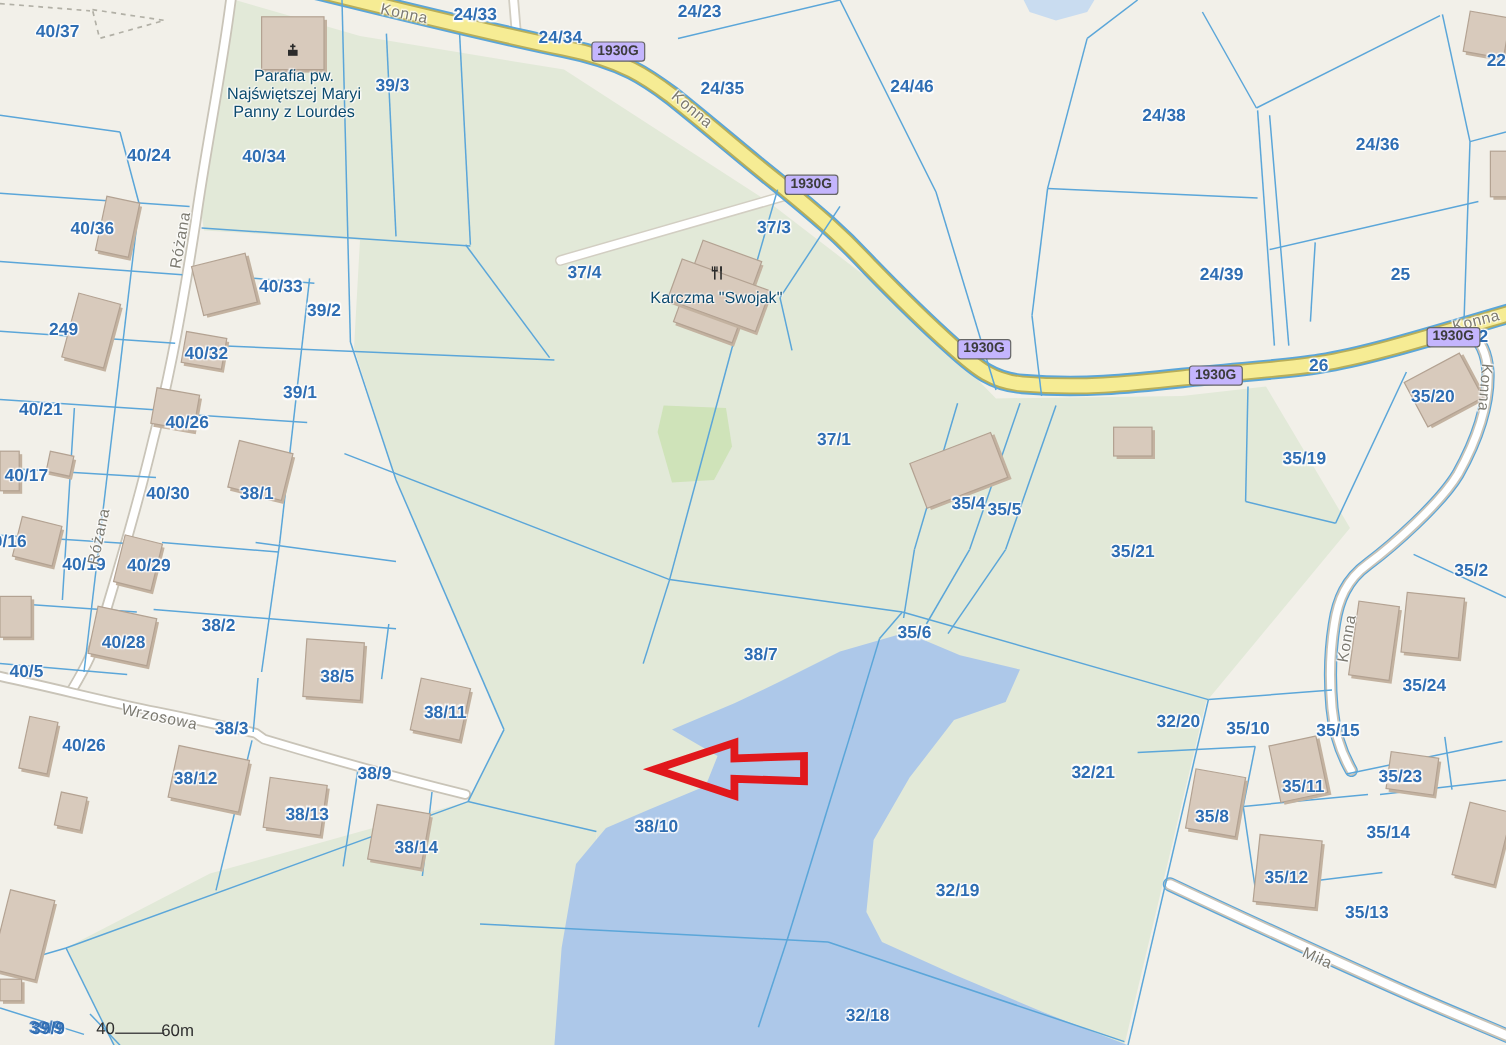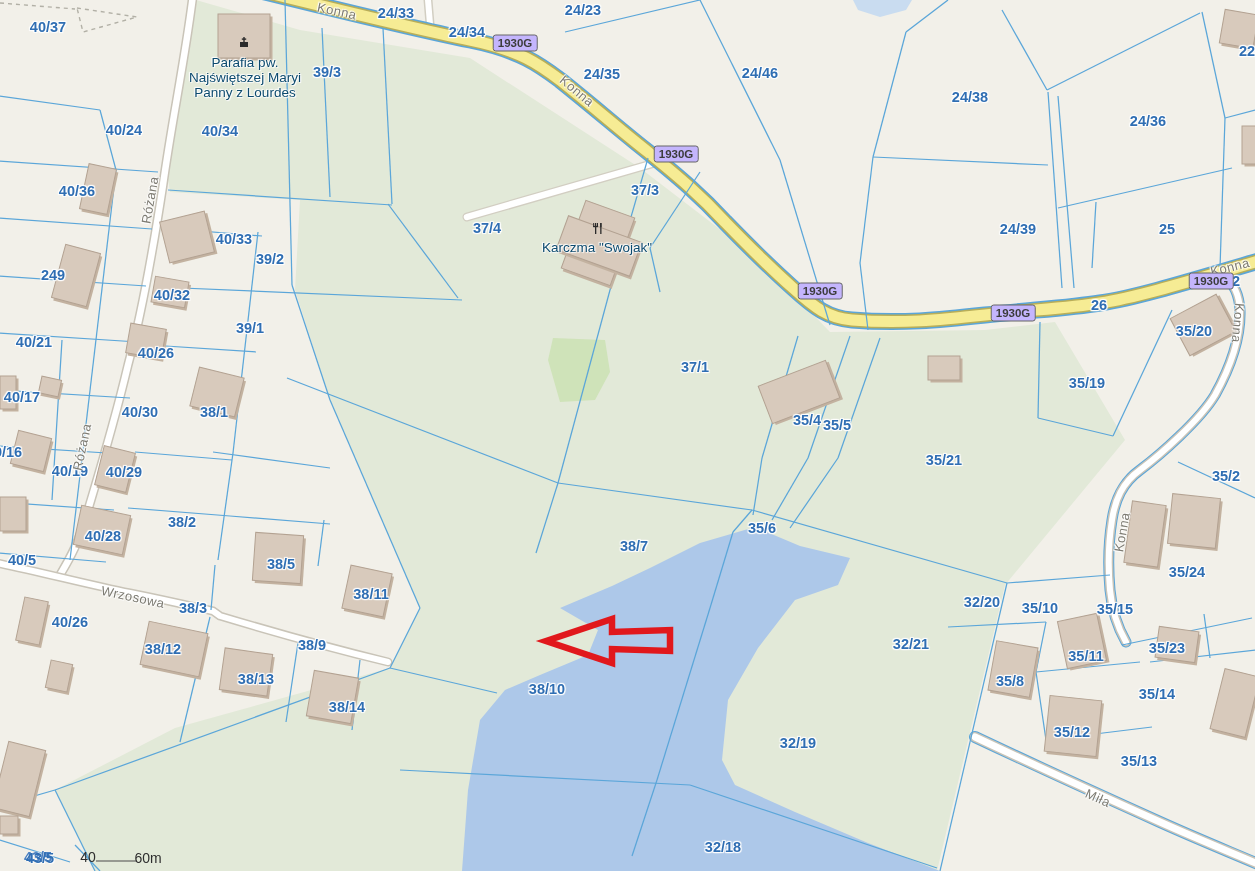--- a/index.html
+++ b/index.html
@@ -276,21 +276,21 @@
       <div class="lbl parcel" style="left: 547px; top: 689px;">38/10</div>
       <div class="lbl parcel" style="left: 911px; top: 644px;">32/21</div>
       <div class="lbl parcel" style="left: 1086px; top: 656px;">35/11</div>
       <div class="lbl parcel" style="left: 1167px; top: 648px;">35/23</div>
       <div class="lbl parcel" style="left: 1010px; top: 681px;">35/8</div>
       <div class="lbl parcel" style="left: 1157px; top: 694px;">35/14</div>
       <div class="lbl parcel" style="left: 1072px; top: 732px;">35/12</div>
       <div class="lbl parcel" style="left: 1139px; top: 761px;">35/13</div>
       <div class="lbl parcel" style="left: 798px; top: 743px;">32/19</div>
       <div class="lbl parcel" style="left: 723px; top: 847px;">32/18</div>
-      <div class="lbl parcel dbl" style="left: 40px; top: 858px;">43/5</div>
+      <div class="lbl parcel dbl" style="left: 40px; top: 858px;">39/9</div>
       <div class="lbl street" style="left: 337px; top: 11px; transform: translate(-50%, -50%) rotate(12deg);">Konna</div>
       <div class="lbl street" style="left: 577px; top: 91px; transform: translate(-50%, -50%) rotate(40deg);">Konna</div>
       <div class="lbl street" style="left: 1230px; top: 267px; transform: translate(-50%, -50%) rotate(-14deg);">Konna</div>
       <div class="lbl street" style="left: 1238px; top: 323px; transform: translate(-50%, -50%) rotate(95deg);">Konna</div>
       <div class="lbl street" style="left: 1122px; top: 532px; transform: translate(-50%, -50%) rotate(-80deg);">Konna</div>
       <div class="lbl street" style="left: 150px; top: 200px; transform: translate(-50%, -50%) rotate(-80deg);">Różana</div>
       <div class="lbl street" style="left: 82px; top: 447px; transform: translate(-50%, -50%) rotate(-78deg);">Różana</div>
       <div class="lbl street" style="left: 133px; top: 597px; transform: translate(-50%, -50%) rotate(12deg);">Wrzosowa</div>
       <div class="lbl street" style="left: 1098px; top: 798px; transform: translate(-50%, -50%) rotate(24deg);">Miła</div>
       <div class="lbl badge" style="left: 487px; top: 43px;">1930G</div>

